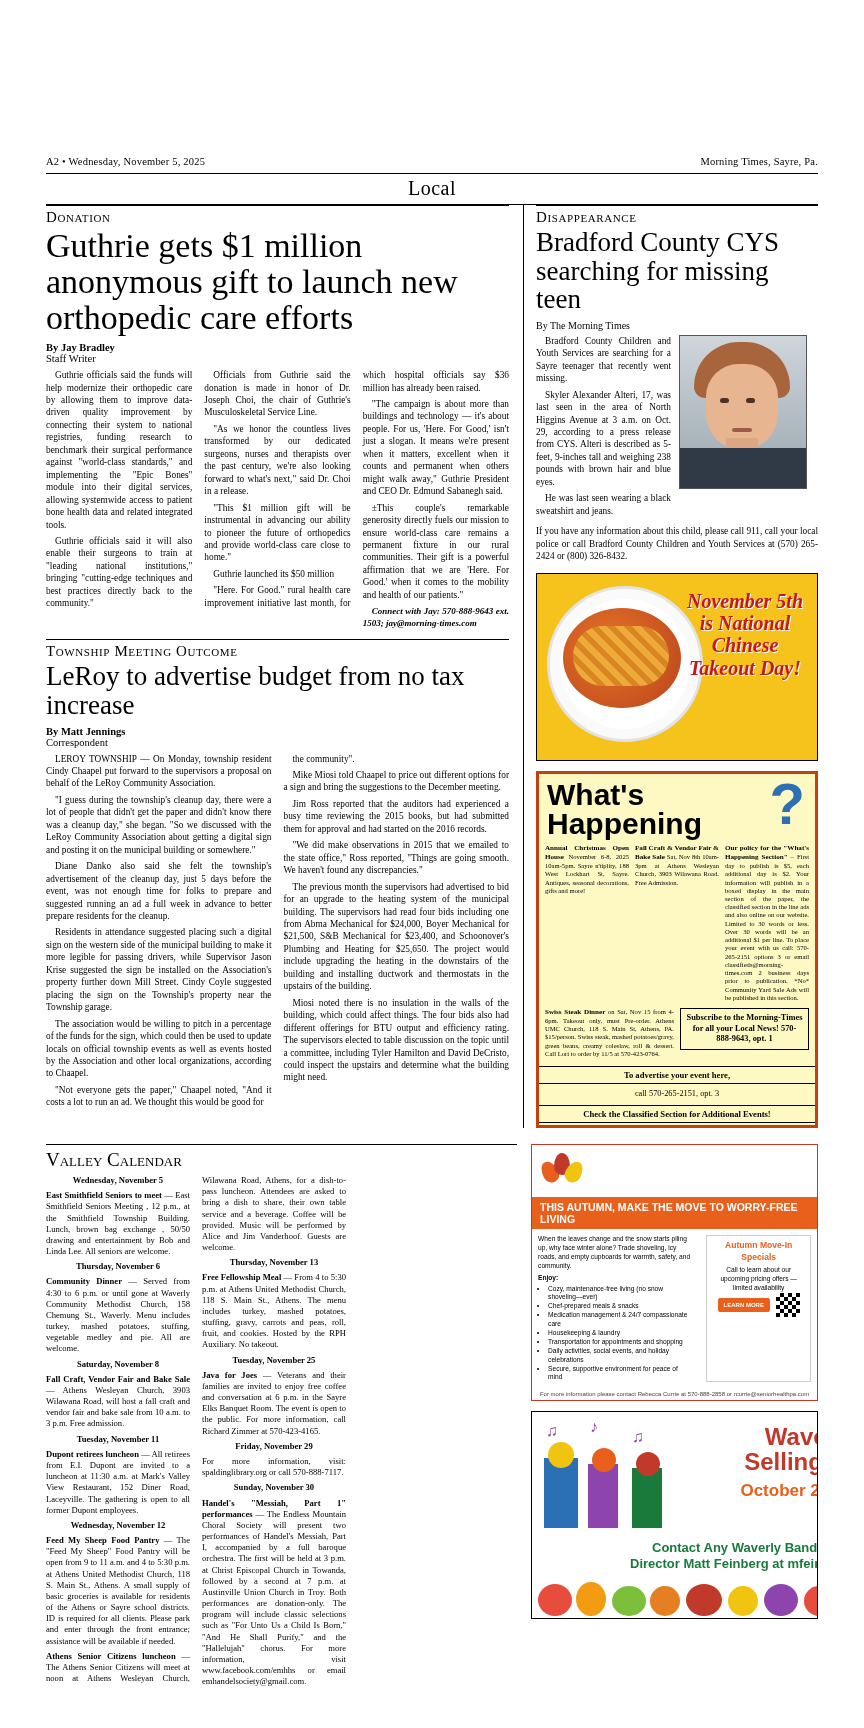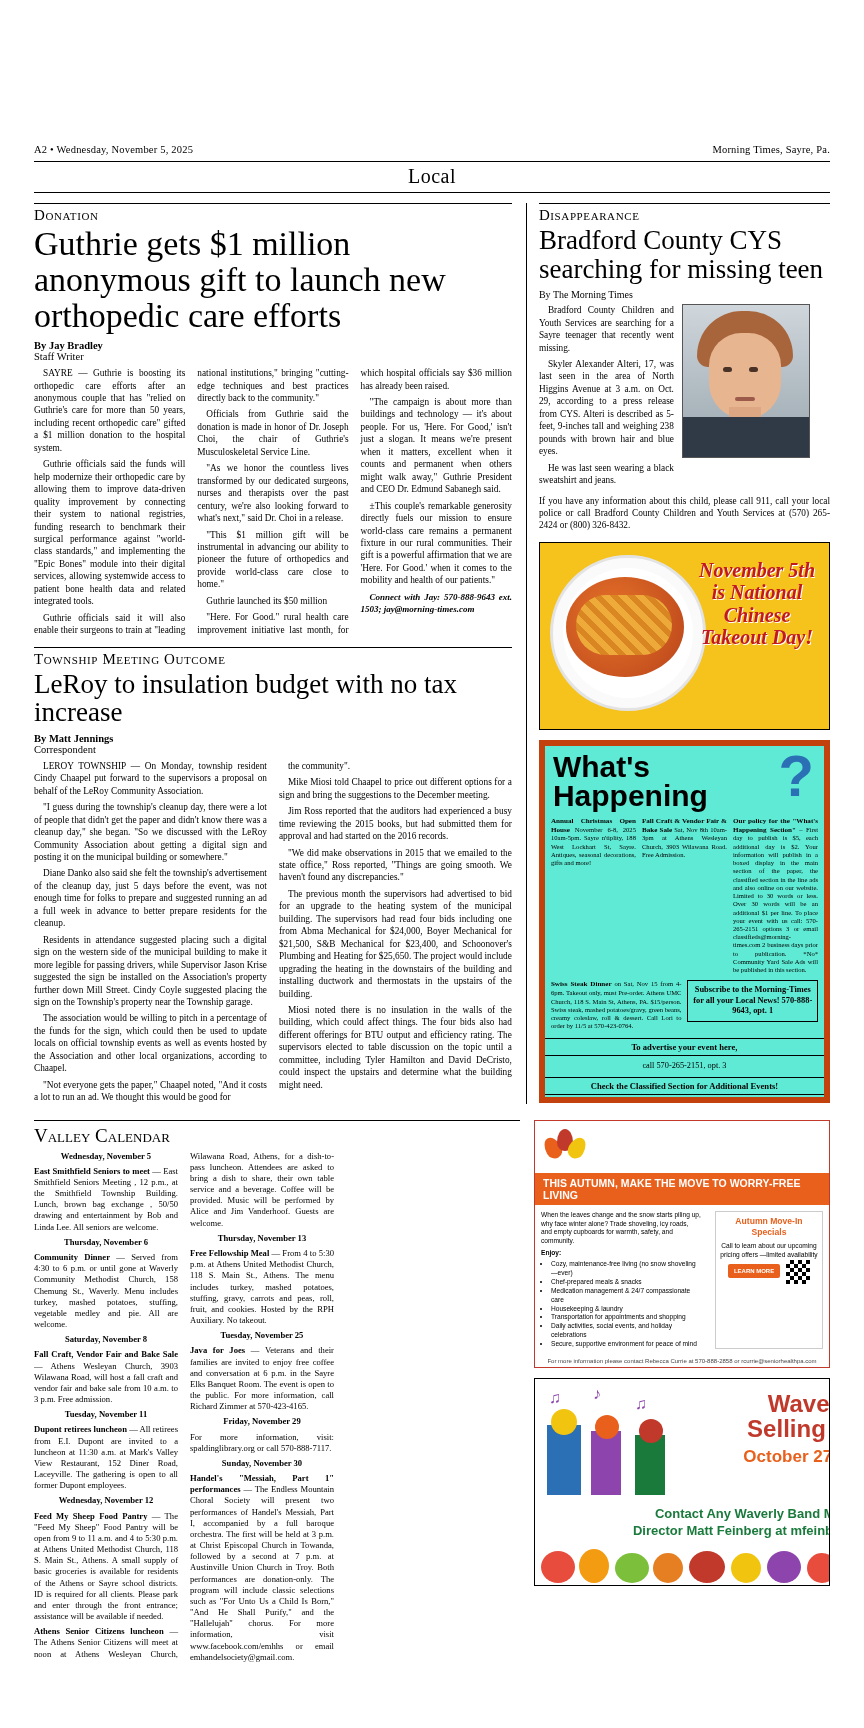--- a/index.html
+++ b/index.html
@@ -1,24 +1,24 @@
 <!DOCTYPE html>
 <html><head>
 <meta charset="utf-8">
 <style>
   html,body{margin:0;padding:0;background:#ffffff;}
   body{width:864px;height:1728px;font-family:"Liberation Serif",serif;color:#000;}
-  .page{width:864px;height:1584px;position:relative;background:#fff;padding:4px;box-sizing:border-box;}
+  .page{width:864px;height:1584px;position:relative;background:#fff;padding:16px;box-sizing:border-box;}
   .inner{padding:140px 30px 10px 30px;box-sizing:border-box;}
   
   .masthead{display:flex;justify-content:space-between;align-items:flex-end;font-family:"Liberation Serif",serif;font-size:10.5px;letter-spacing:.2px;padding-bottom:4px;}
   .section-bar{border-top:1.6px solid #000;border-bottom:1.6px solid #000;text-align:center;font-size:20px;font-family:"Liberation Serif",serif;padding:3px 0 4px;margin-top:2px;}
   .section-bar span{letter-spacing:.5px;}
   
-  .cols{display:flex;gap:14px;margin-top:10px;}
+  .cols{display:flex;gap:14px;}
   .left-col{width:486px;}
   .right-col{width:296px;border-left:1px solid #000;padding-left:12px;}
   .kicker{font-variant:small-caps;font-size:15px;letter-spacing:.6px;border-top:1px solid #000;padding-top:3px;margin-bottom:2px;}
   h1.head{font-size:34px;line-height:1.06;font-weight:normal;margin:2px 0 6px 0;font-family:"Liberation Serif",serif;}
   h1.head.small{font-size:27px;}
   .byline{font-size:10.5px;font-weight:bold;margin-top:6px;}
   .byline .role{font-weight:normal;}
   .body3{column-count:3;column-gap:12px;font-size:9.3px;line-height:1.34;text-align:justify;hyphens:auto;margin-top:5px;}
   .body2{column-count:2;column-gap:12px;font-size:9.3px;line-height:1.34;text-align:justify;hyphens:auto;margin-top:5px;}
   .body3 p,.body2 p{margin:0 0 4px 0;text-indent:9px;}
@@ -38,21 +38,21 @@
   .photo .shirt{position:absolute;left:0;bottom:0;width:126px;height:40px;background:#2f3a46;}
   .photo .neck{position:absolute;left:46px;bottom:34px;width:32px;height:16px;background:#dca782;}
   .cap{font-size:9.3px;line-height:1.34;text-align:justify;margin-top:4px;}
   
   .ad{margin-top:10px;border:1px solid #000;}
   .ad-chinese{height:186px;background:#f6c21c;position:relative;overflow:hidden;}
   .ad-chinese .plate{position:absolute;left:10px;top:12px;width:150px;height:150px;border-radius:50%;background:#fff;border:3px solid #e3e3e3;box-shadow:inset 0 0 0 10px #fafafa;}
   .ad-chinese .food{position:absolute;left:26px;top:34px;width:118px;height:100px;border-radius:50%;background:radial-gradient(circle at 40% 40%,#e8742a,#b8431a);}
   .ad-chinese .noodle{position:absolute;left:36px;top:52px;width:96px;height:60px;border-radius:40px;background:repeating-linear-gradient(45deg,#f0b23c 0 6px,#d98a22 6px 12px);opacity:.9;}
   .ad-chinese .txt{position:absolute;right:8px;top:16px;width:128px;text-align:center;font-family:"Liberation Serif",serif;font-style:italic;font-weight:bold;color:#c2181f;font-size:20px;line-height:1.12;text-shadow:1px 1px 0 #fff;}
-  .ad-happening{background:#5eead4;border:6px solid #c2410c;margin-top:10px;}
+  .ad-happening{background:#fef9c3;border:3px solid #c2410c;margin-top:10px;}
   .wh-title{font-family:"Liberation Sans",sans-serif;font-weight:bold;font-size:30px;line-height:.98;padding:6px 8px 2px;position:relative;}
   .wh-title .q{position:absolute;right:10px;top:2px;font-size:58px;color:#2b6fb5;}
   .wh-grid{display:flex;gap:6px;padding:4px 6px 6px;font-size:6.6px;line-height:1.25;text-align:justify;}
   .wh-grid .c{width:33.3%;}
   .wh-grid b{font-size:7.1px;}
   .wh-sub{border-top:1px solid #000;border-bottom:1px solid #000;margin:2px 0;padding:3px 6px;text-align:center;font-size:8.6px;font-weight:bold;}
   .wh-foot{padding:3px 6px 5px;text-align:center;font-size:8.3px;}
   .sub-box{border:1px solid #000;padding:4px;text-align:center;font-size:8.4px;line-height:1.25;font-weight:bold;}
   
   .vc-title{font-variant:small-caps;font-size:19px;border-top:1px solid #000;padding-top:4px;margin-top:10px;}
@@ -113,37 +113,36 @@
 
       <div class="left-col">
         <div class="kicker">Donation</div>
         <h1 class="head">Guthrie gets $1 million anonymous gift to launch new orthopedic care efforts</h1>
         <div class="byline">
           <div>By Jay Bradley</div>
           <div class="role">Staff Writer</div>
         </div>
 
         <div class="body3">
-          <p>SAYRE — Guthrie is boosting its orthopedic care efforts after an anonymous couple that has "relied on Guthrie's care for more than 50 years, including recent orthopedic care" gifted a $1 million donation to the hospital system.</p>
           <p>Guthrie officials said the funds will help modernize their orthopedic care by allowing them to improve data-driven quality improvement by connecting their system to national registries, funding research to benchmark their surgical performance against "world-class standards," and implementing the "Epic Bones" module into their digital services, allowing systemwide access to patient bone health data and related integrated tools.</p>
           <p>Guthrie officials said it will also enable their surgeons to train at "leading national institutions," bringing "cutting-edge techniques and best practices directly back to the community."</p>
           <p>Officials from Guthrie said the donation is made in honor of Dr. Joseph Choi, the chair of Guthrie's Musculoskeletal Service Line.</p>
           <p>"As we honor the countless lives transformed by our dedicated surgeons, nurses and therapists over the past century, we're also looking forward to what's next," said Dr. Choi in a release.</p>
           <p>"This $1 million gift will be instrumental in advancing our ability to pioneer the future of orthopedics and provide world-class care close to home."</p>
           <p>Guthrie launched its $50 million</p>
           <p>"Here. For Good." rural health care improvement initiative last month, for which hospital officials say $36 million has already been raised.</p>
           <p>"The campaign is about more than buildings and technology — it's about people. For us, 'Here. For Good,' isn't just a slogan. It means we're present when it matters, excellent when it counts and permanent when others might walk away," Guthrie President and CEO Dr. Edmund Sabanegh said.</p>
           <p>±This couple's remarkable generosity directly fuels our mission to ensure world-class care remains a permanent fixture in our rural communities. Their gift is a powerful affirmation that we are 'Here. For Good.' when it comes to the mobility and health of our patients."</p>
           <p class="contact">Connect with Jay: 570-888-9643 ext. 1503; jay@morning-times.com</p>
         </div>
 
         <div class="rule"></div>
 
         <div class="kicker" style="border-top:none;">Township Meeting Outcome</div>
-        <h1 class="head small">LeRoy to insulation budget with no tax increase</h1>
+        <h1 class="head small">LeRoy to advertise budget from no tax increase</h1>
         <div class="byline">
           <div>By Matt Jennings</div>
           <div class="role">Correspondent</div>
         </div>
         <div class="body2">
           <p>LEROY TOWNSHIP — On Monday, township resident Cindy Chaapel put forward to the supervisors a proposal on behalf of the LeRoy Community Association.</p>
           <p>"I guess during the township's cleanup day, there were a lot of people that didn't get the paper and didn't know there was a cleanup day," she began. "So we discussed with the LeRoy Community Association about getting a digital sign and posting it on the municipal building or somewhere."</p>
           <p>Diane Danko also said she felt the township's advertisement of the cleanup day, just 5 days before the event, was not enough time for folks to prepare and suggested running an ad a full week in advance to better prepare residents for the cleanup.</p>
           <p>Residents in attendance suggested placing such a digital sign on the western side of the municipal building to make it more legible for passing drivers, while Supervisor Jason Krise suggested the sign be installed on the Association's property further down Mill Street. Cindy Coyle suggested placing the sign on the Township's property near the Township garage.</p>
           <p>The association would be willing to pitch in a percentage of the funds for the sign, which could then be used to update locals on official township events as well as events hosted by the Association and other local organizations, according to Chaapel.</p>

